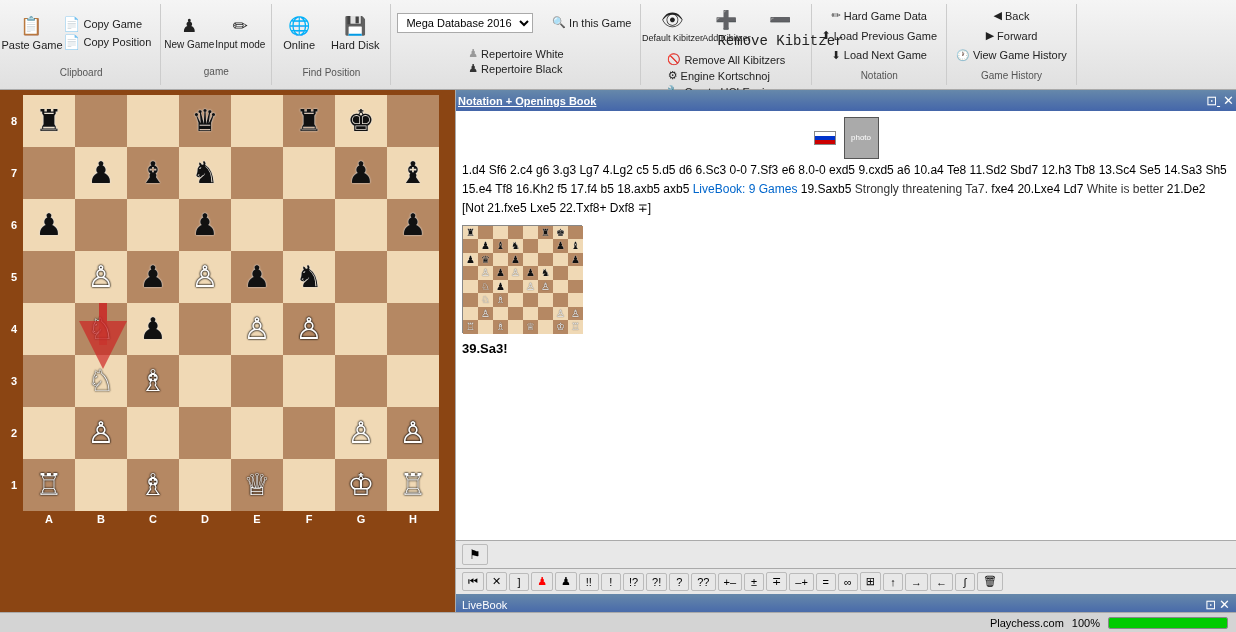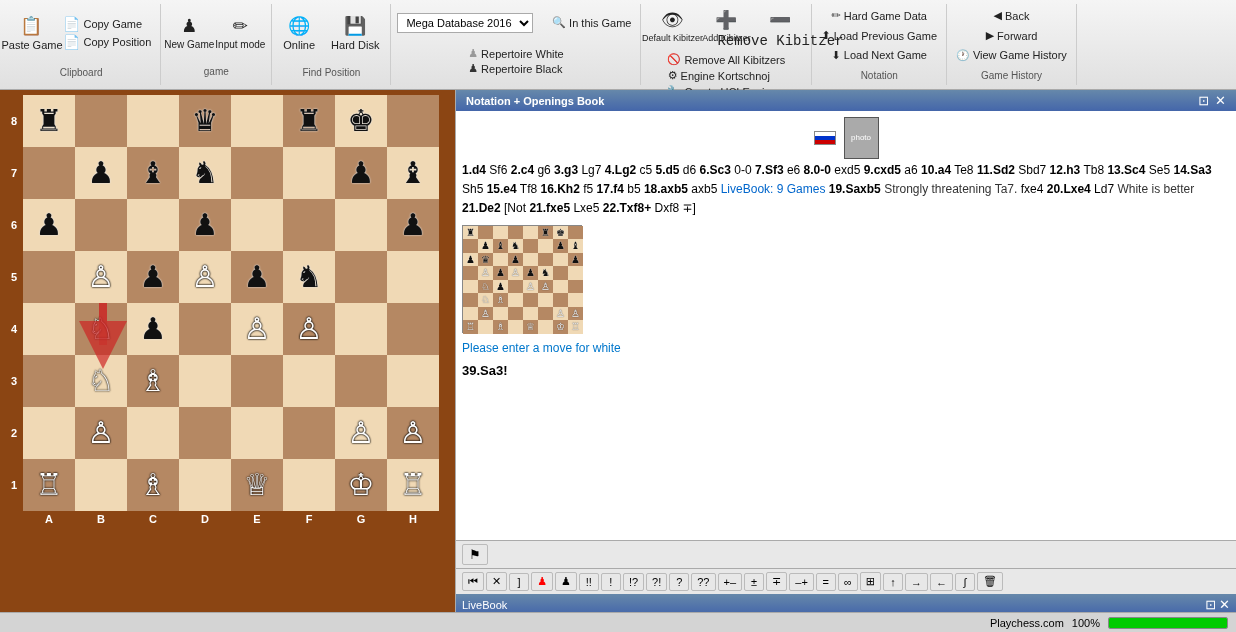--- a/index.html
+++ b/index.html
@@ -112,24 +112,25 @@
       display: flex;
       flex-direction: column;
       background: white;
       border-left: 1px solid #aaa;
     }
     .panel-titlebar {
       background: linear-gradient(to bottom, #6688aa, #4466aa);
       color: white;
       font-size: 11px;
       font-weight: bold;
-      padding: 3px 10px;
+      padding: 3px 2px;
       display: flex;
       justify-content: space-between;
       align-items: center;
+      text-decoration: underline;
     }
     .panel-titlebar-btn {
       color: white;
       background: none;
       border: none;
       cursor: pointer;
       font-size: 13px;
       margin-left: 3px;
     }
     .tabs {
@@ -168,21 +169,21 @@
       font-size: 11px;
       text-align: center;
       color: #555;
       margin-bottom: 6px;
     }
     .game-subheader i { font-style: italic; }
     .notation-text {
       font-size: 12px;
       line-height: 1.6;
     }
-    .notation-text strong { font-weight: bold; }
+    .notation-text strong { font-weight: normal; }
     .notation-text .livebook { color: #0066cc; }
     .notation-text .comment { color: #333; }
     .current-move {
       font-size: 13px;
       font-weight: bold;
       display: flex;
       align-items: center;
       gap: 5px;
       margin: 6px 0;
     }
@@ -792,21 +793,20 @@
             <div class="mini-sq light" style="width: 15px; height: 13.5px;"></div>
             <div class="mini-sq dark" style="width: 15px; height: 13.5px;">
               <span class="mini-piece" style="color: rgb(255, 255, 255); text-shadow: rgb(0, 0, 0) 0px 0px 1px; font-size: 10px;">♔</span>
             </div>
             <div class="mini-sq light" style="width: 15px; height: 13.5px;">
               <span class="mini-piece" style="color: rgb(255, 255, 255); text-shadow: rgb(0, 0, 0) 0px 0px 1px; font-size: 10px;">♖</span>
             </div>
           </div>
       </div>
 
-      <div class="enter-move-prompt">Please enter a move for white</div>
 
       <div class="next-move">39.Sa3!</div>
     </div>
 
     <div class="nav-row">
       <button class="nav-btn">⚑</button>
     </div>
 
     <div class="annotation-toolbar">
       <button class="ann-btn">⏮</button>

